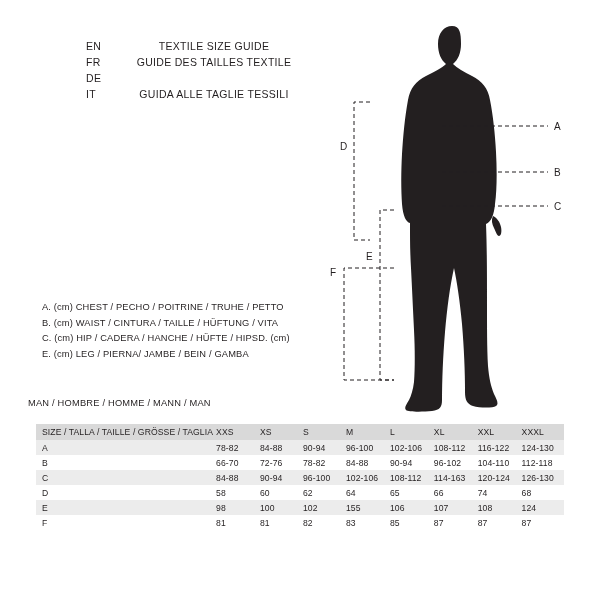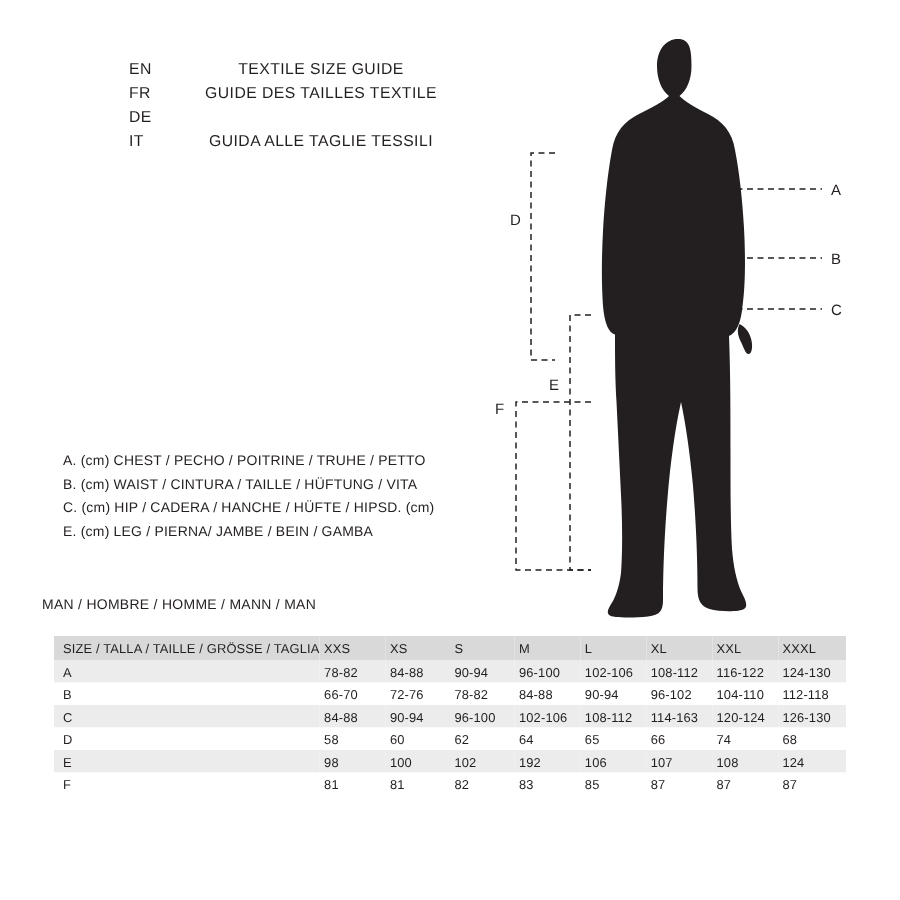--- a/index.html
+++ b/index.html
@@ -251,21 +251,21 @@
       <td class="cell">66</td>
       <td class="cell">74</td>
       <td class="cell">68</td>
     </tr>
 
     <tr class="shade">
       <td class="rowlabel">E</td>
       <td class="cell">98</td>
       <td class="cell">100</td>
       <td class="cell">102</td>
-      <td class="cell">192</td>
+      <td class="cell">155</td>
       <td class="cell">106</td>
       <td class="cell">107</td>
       <td class="cell">108</td>
       <td class="cell">124</td>
     </tr>
 
     <tr class="plain">
       <td class="rowlabel">F</td>
       <td class="cell">81</td>
       <td class="cell">81</td>

